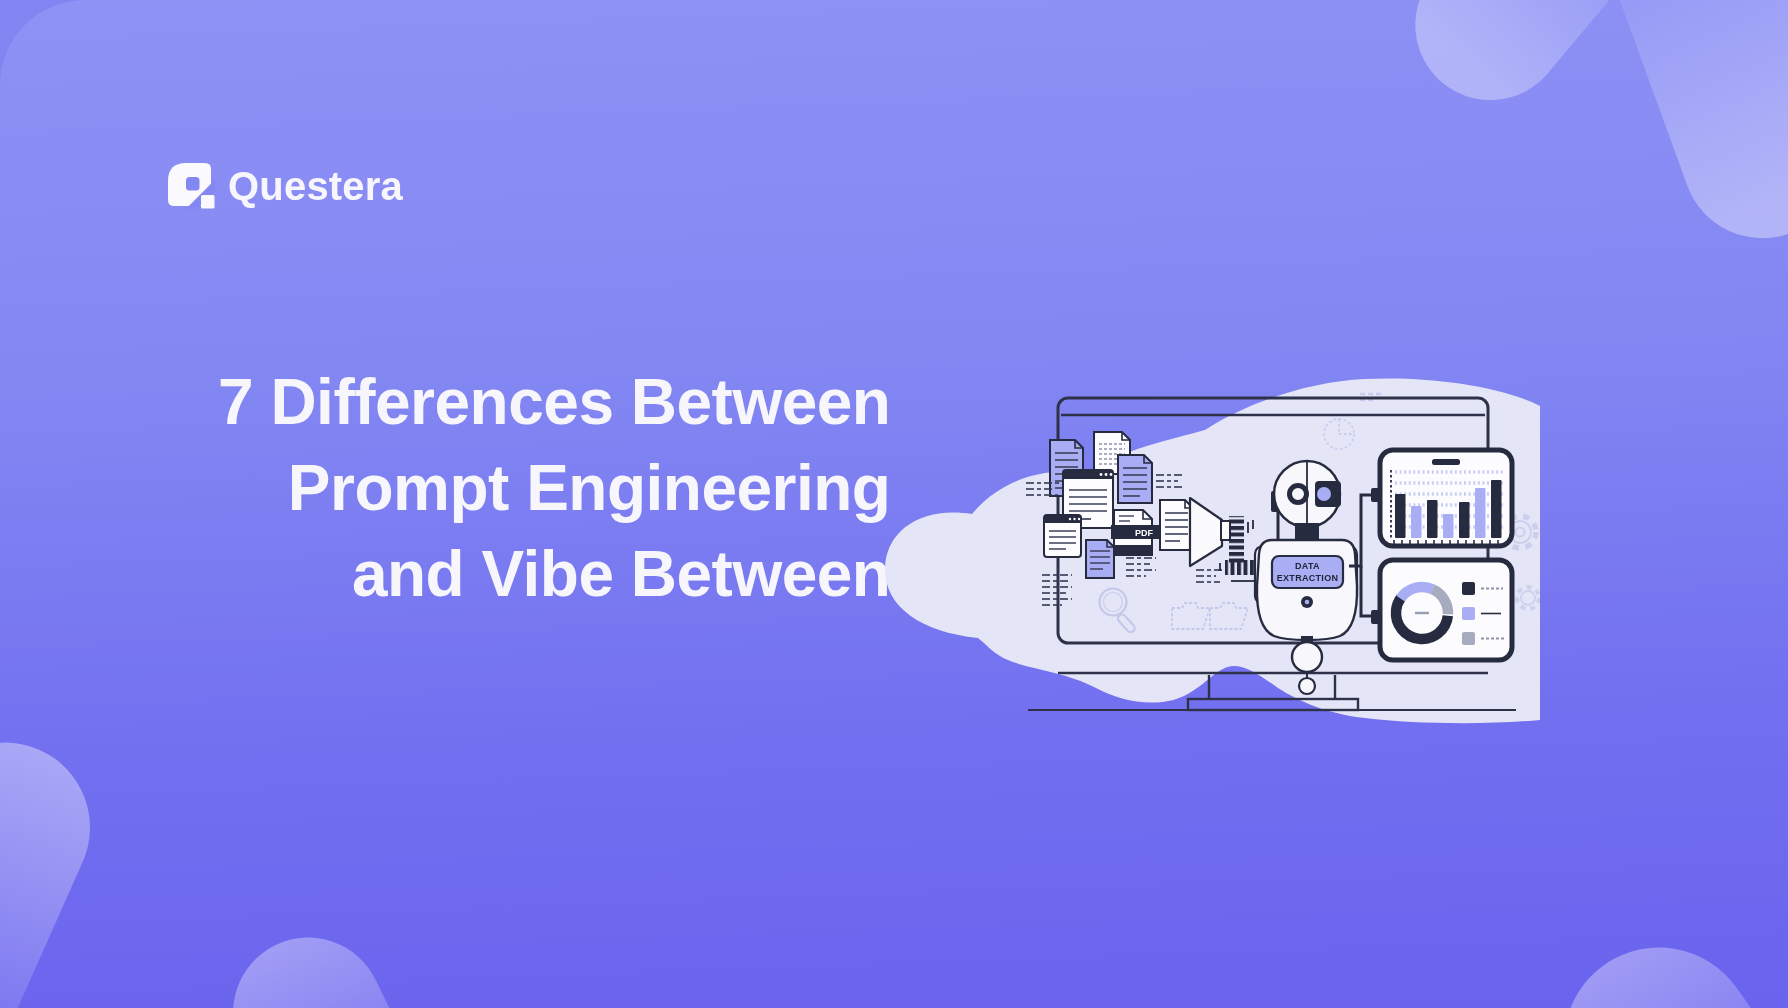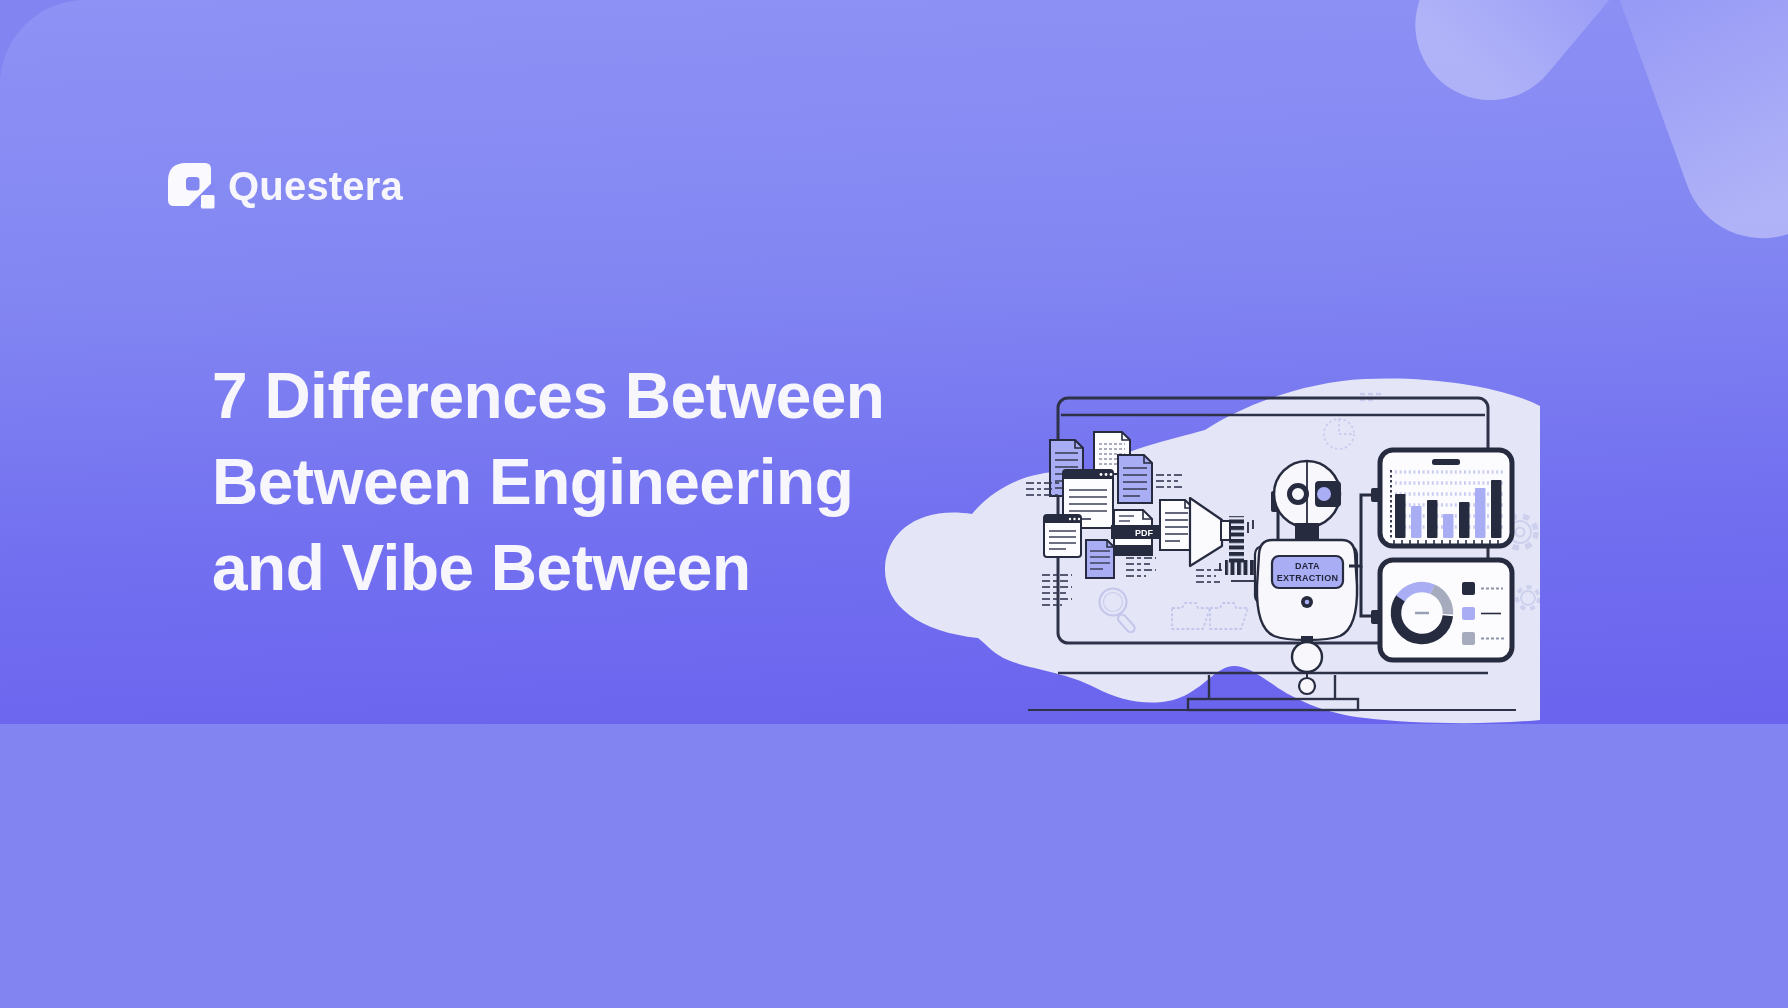--- a/index.html
+++ b/index.html
@@ -1,21 +1,21 @@
 <!DOCTYPE html>
 <html style="--bg-top: #8e92f5; --bg-bottom: #6a63ee; --text: #f7f6fd; --ink: #272b3f; --periwinkle: #a9aef4; --blob: #e4e6f8; --gray: #a7abbe; --gridline: #c5c8f1; --outline-light: #c9ccee; --outline-purple: #6468e0;"><head>
 <meta charset="utf-8">
 <style>
   html,body{margin:0;padding:0;}
   body{
     width:1788px;height:1008px;overflow:hidden;
     background:#8285f1;
     font-family:"Liberation Sans", sans-serif;
   }
-  .stage{position:relative;width:1788px;height:724px;}
+  .stage{position:relative;width:1788px;height:1008px;}
   .canvas{
     position:absolute;inset:0;overflow:hidden;
     border-top-left-radius:85px;
     background:linear-gradient(178deg, var(--bg-top,#8e92f5) 0%, #8286f2 38%, #726ff0 72%, var(--bg-bottom,#6a63ee) 100%);
   }
   
   .capsule{position:absolute;border-radius:999px;pointer-events:none;}
   .cap-tr1{left:1470px;top:-200px;width:150px;height:320px;transform:rotate(40deg);
     background:linear-gradient(to bottom, rgba(250,250,255,0) 18%, rgba(250,250,255,.34) 90%);}
   .cap-tr2{left:1638px;top:-174px;width:160px;height:420px;transform:rotate(-20deg);
@@ -25,22 +25,22 @@
   .cap-bl2{left:266px;top:930px;width:150px;height:300px;transform:rotate(-26deg);
     background:linear-gradient(to bottom, rgba(250,250,255,.36), rgba(250,250,255,.04) 80%);}
   .cap-br{left:1607px;top:934px;width:190px;height:340px;transform:rotate(-35deg);
     background:linear-gradient(to bottom, rgba(250,250,255,.36), rgba(250,250,255,.05) 80%);}
 
   .logo{position:absolute;left:168px;top:163px;display:flex;align-items:center;gap:13px;}
   .logo-text{
     color:var(--text,#f7f6fd);font-size:40px;font-weight:700;letter-spacing:.2px;
   }
   .hero-title{
-    position:absolute;left:210px;top:352px;margin:2px;
-    color:var(--text,#f6f5fc);font-size:64px;font-weight:700;line-height:1.34;letter-spacing:-.5px;
+    position:absolute;left:210px;top:352px;margin:8px;
+    color:var(--text,#f6f5fc);font-size:64px;font-weight:700;line-height:1.34;letter-spacing:-.5px;text-align:right;
   }
   .hero-title span{display:block;}
   .illustration{position:absolute;left:860px;top:370px;width:680px;height:370px;}
 </style>
 </head>
 <body>
 
 <div class="stage">
   <div class="canvas">
 
@@ -55,21 +55,21 @@
         <path d="M0,18 Q0,0 18,0 L37,0 Q43,0 43,6 L43,37 Q43,43 37,43 L6,43 Q0,43 0,37 Z" fill="#faf9fe"></path>
         <rect x="18" y="14" width="13.5" height="13.5" rx="3.5" fill="#8387f2"></rect>
         <rect x="13" y="31.5" width="42" height="8" transform="rotate(-45 34 35.5)" fill="#8387f2"></rect>
         <rect x="33" y="32" width="13.5" height="13.5" rx="1.5" fill="#faf9fe"></rect>
       </svg>
       <span class="logo-text">Questera</span>
     </header>
 
     <h1 class="hero-title">
       <span>7 Differences Between</span>
-      <span>Between Engineering</span>
+      <span>Prompt Engineering</span>
       <span>and Vibe Between</span>
     </h1>
 
     <svg class="illustration" viewBox="0 0 680 370" aria-hidden="true">
       <defs>
         <pattern id="coilH" width="20" height="6.5" patternUnits="userSpaceOnUse">
           <rect width="20" height="4" fill="#272b3f"></rect>
         </pattern>
         <pattern id="coilV" width="6.5" height="16" patternUnits="userSpaceOnUse">
           <rect width="4" height="16" fill="#272b3f"></rect>

